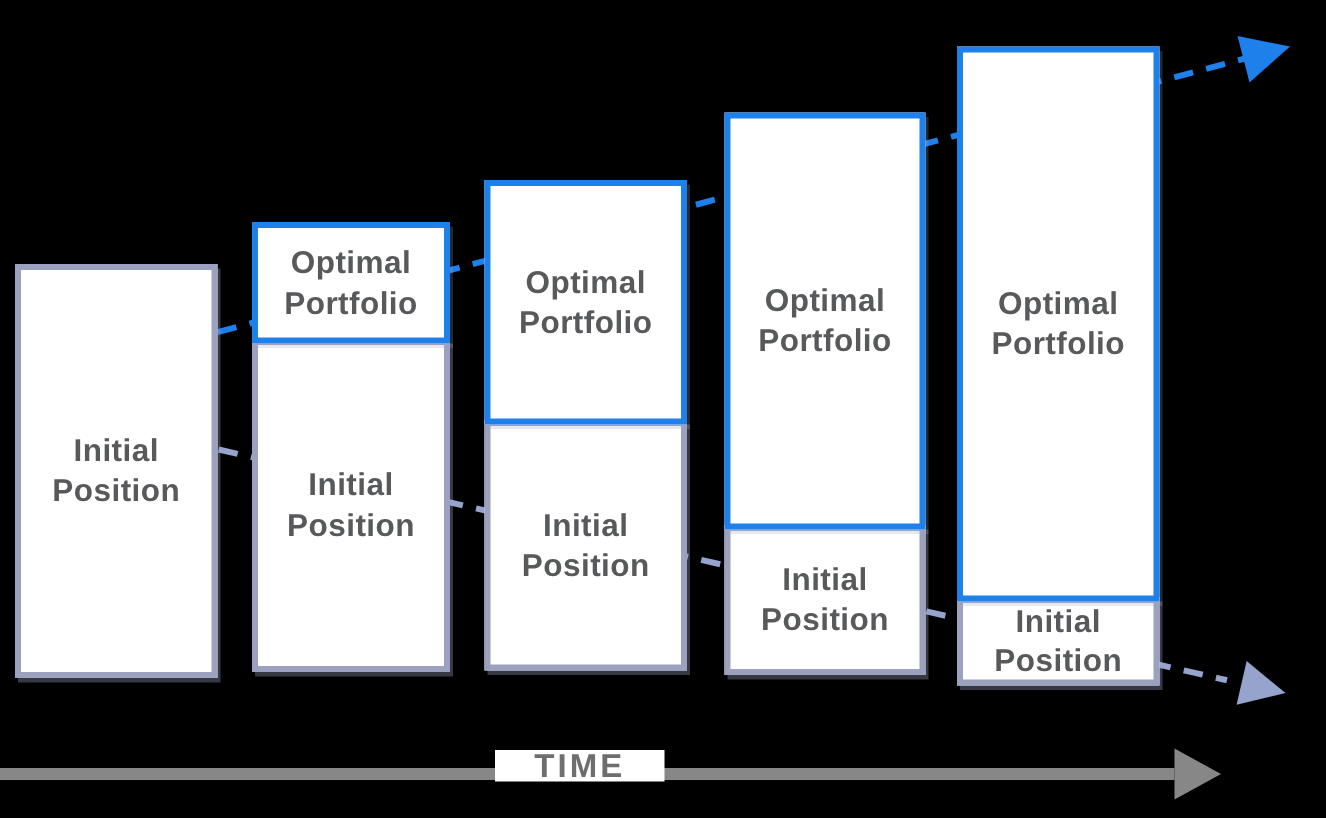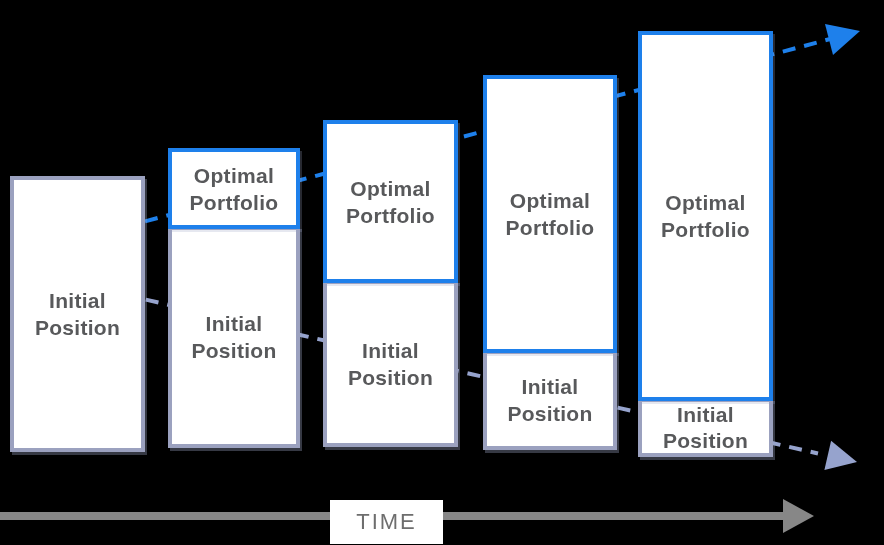--- a/index.html
+++ b/index.html
@@ -60,27 +60,27 @@
   #b2-initial { left: 168px; top: 226px; width: 132px; height: 222px; }
   #b3-optimal { left: 323px; top: 120px; width: 135px; height: 163px; }
   #b3-initial { left: 323px; top: 280px; width: 135px; height: 167px; }
   #b4-optimal { left: 483px; top: 75px;  width: 134px; height: 278px; }
   #b4-initial { left: 483px; top: 350px; width: 134px; height: 100px; }
   #b5-optimal { left: 638px; top: 31px;  width: 135px; height: 370px; }
   #b5-initial { left: 638px; top: 398px; width: 135px; height: 59px; line-height: 26px; }
   .time-label {
     position: absolute;
     left: 330px; top: 500px;
-    width: 113px; height: 44px;
+    width: 113px; height: 21px;
     background: var(--box-fill);
     z-index: 4;
     display: flex;
     align-items: center;
     justify-content: center;
-    font-weight: normal;
+    font-weight: bold;
     font-size: 22px;
     letter-spacing: 2px;
     color: var(--time-text);
   }
 </style>
 </head>
 <body>
 
 <div class="stage">
 

